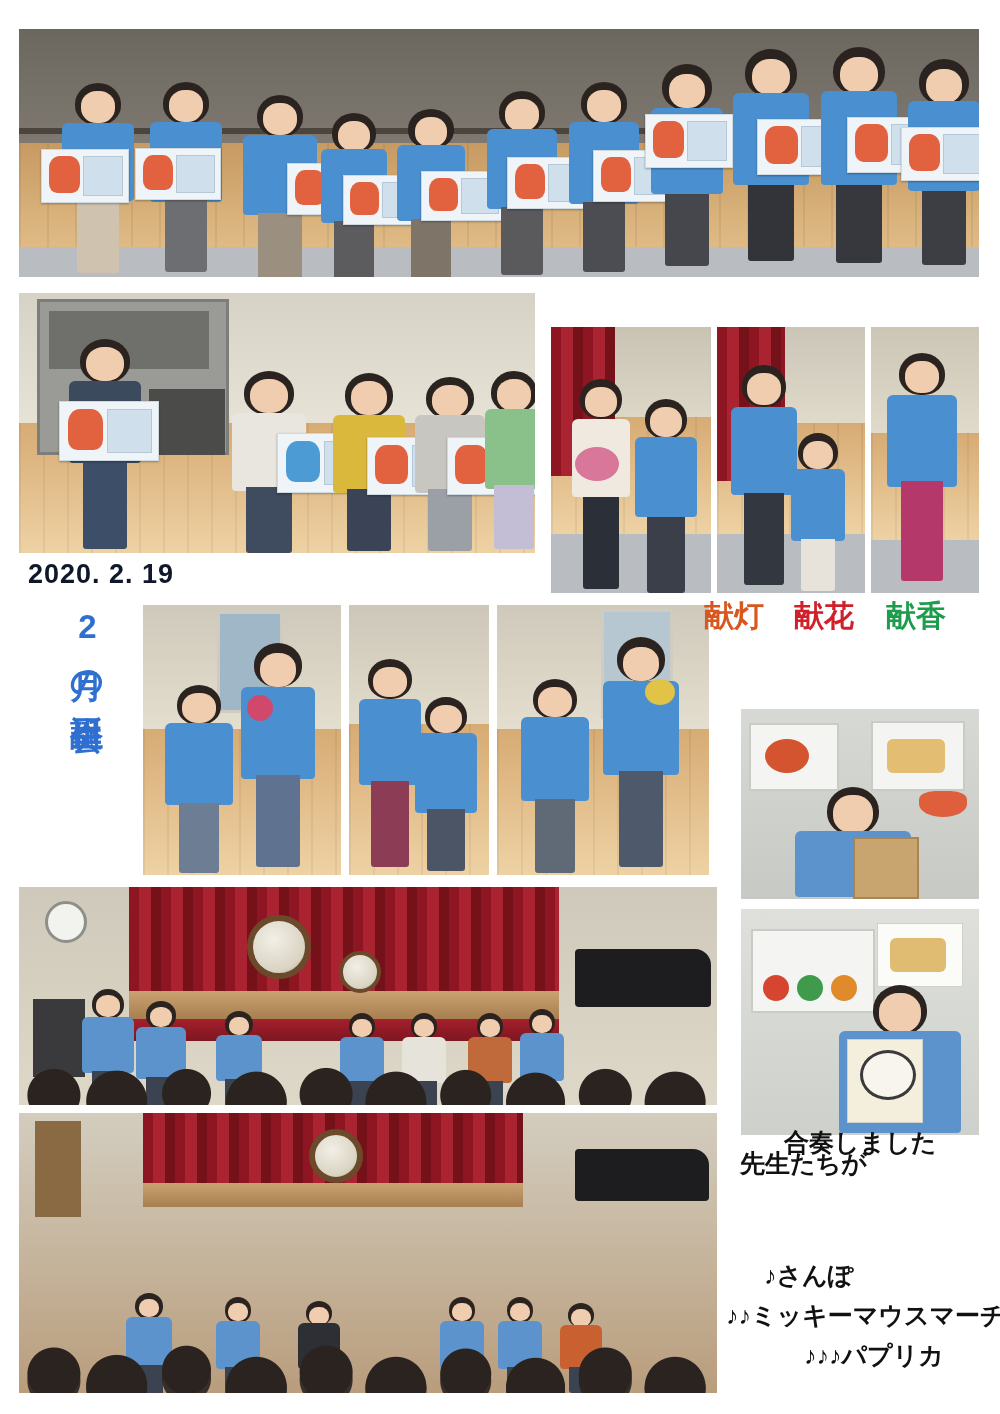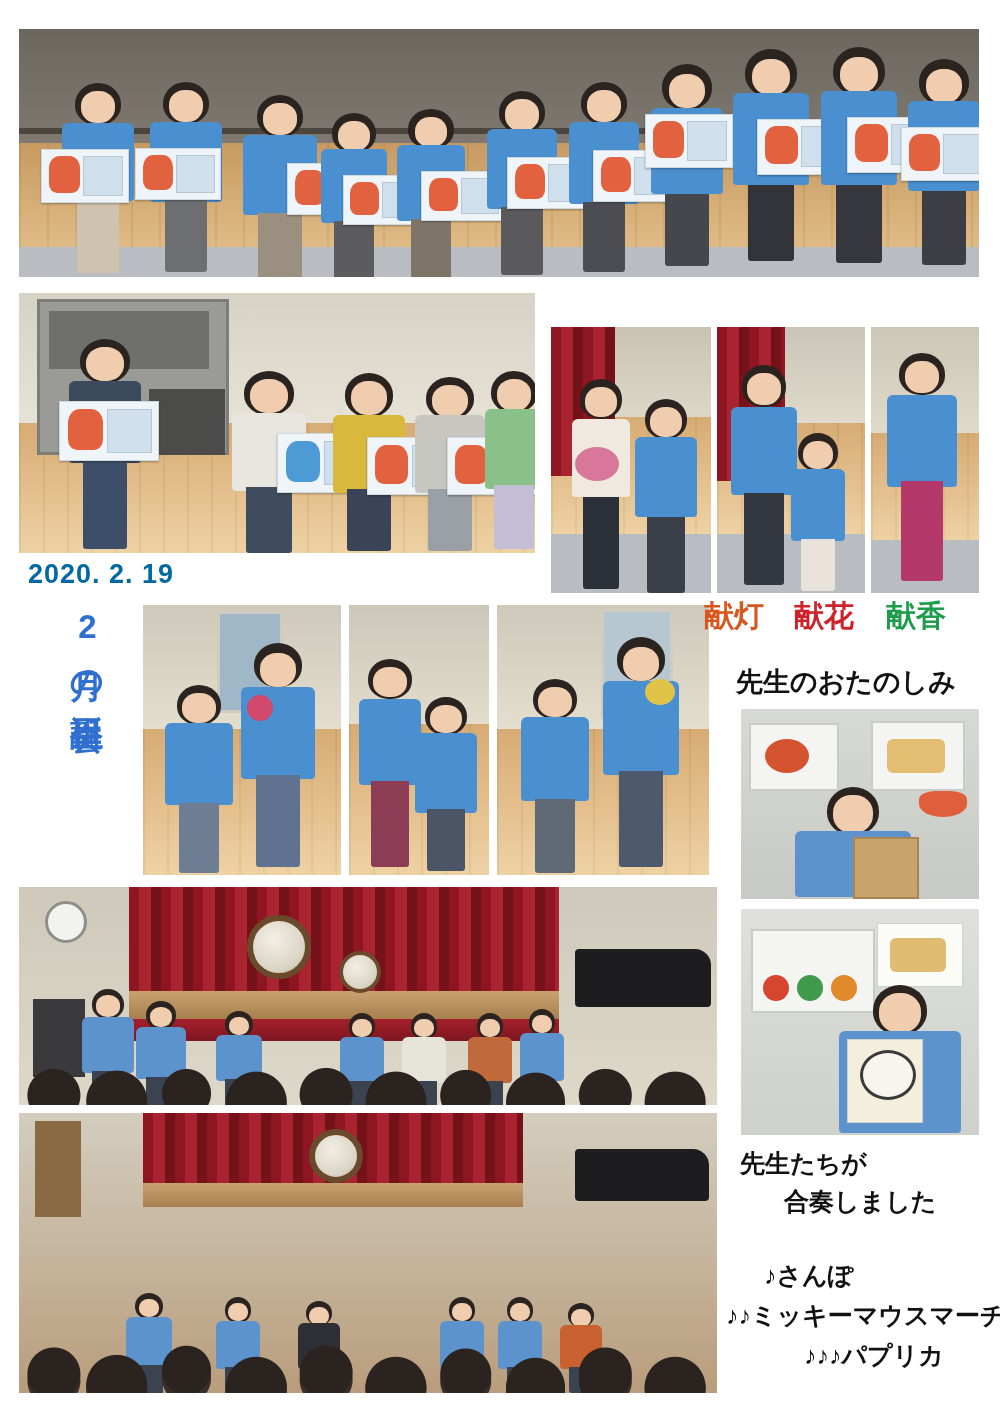--- a/index.html
+++ b/index.html
@@ -86,21 +86,21 @@
     border:1px solid #b6c8d6;
   }
   
   .cap {
     position:absolute;
     font-weight:bold;
     white-space:pre;
     line-height:1.25;
   }
   .cap-black { color:#111111; }
-  .cap-blue { color:#0369a1; }
+  .cap-blue { color:#0f172a; }
   .vert {
     position:absolute;
     writing-mode: vertical-rl;
     text-orientation: upright;
     font-weight:bold;
     color:#2f6fd0;
     letter-spacing:2px;
     line-height:1.15;
   }
   .kento { position:absolute; font-weight:bold; }
@@ -560,22 +560,21 @@
 
 
   <div class="cap cap-blue" style="left:28px; top:558px; font-size:27px; letter-spacing:1px;">2020. 2. 19</div>
 
   <div class="vert" style="left:68px; top:608px; font-size:33px; height:260px;">2月の誕生日会</div>
 
   <div class="kento k1" style="left:704px; top:596px; font-size:30px;">献灯</div>
   <div class="kento k2" style="left:794px; top:596px; font-size:30px;">献花</div>
   <div class="kento k3" style="left:886px; top:596px; font-size:30px;">献香</div>
 
-  <div class="cap cap-black" style="left:736px; top:666px; font-size:27px;">先生のおたのしみ</div>
 
   <div class="cap cap-black" style="left:740px; top:1148px; font-size:25px;">先生たちが</div>
-  <div class="cap cap-black" style="left:784px; top:1186px; font-size:25px;">合奏しました</div>
+  <div class="cap cap-black" style="left:784px; top:1127px; font-size:25px;">合奏しました</div>
 
   <div class="cap cap-black" style="left:764px; top:1260px; font-size:25px;">♪さんぽ</div>
   <div class="cap cap-black" style="left:726px; top:1300px; font-size:25px;">♪♪ミッキーマウスマーチ</div>
   <div class="cap cap-black" style="left:804px; top:1340px; font-size:25px;">♪♪♪パプリカ</div>
 
 </div>
 
 </body></html>

